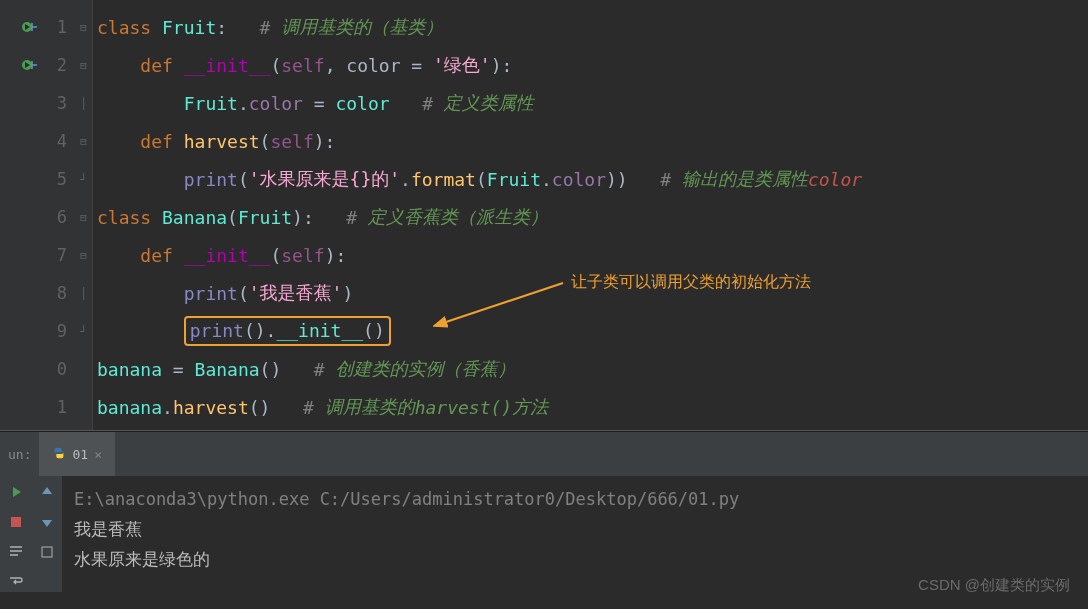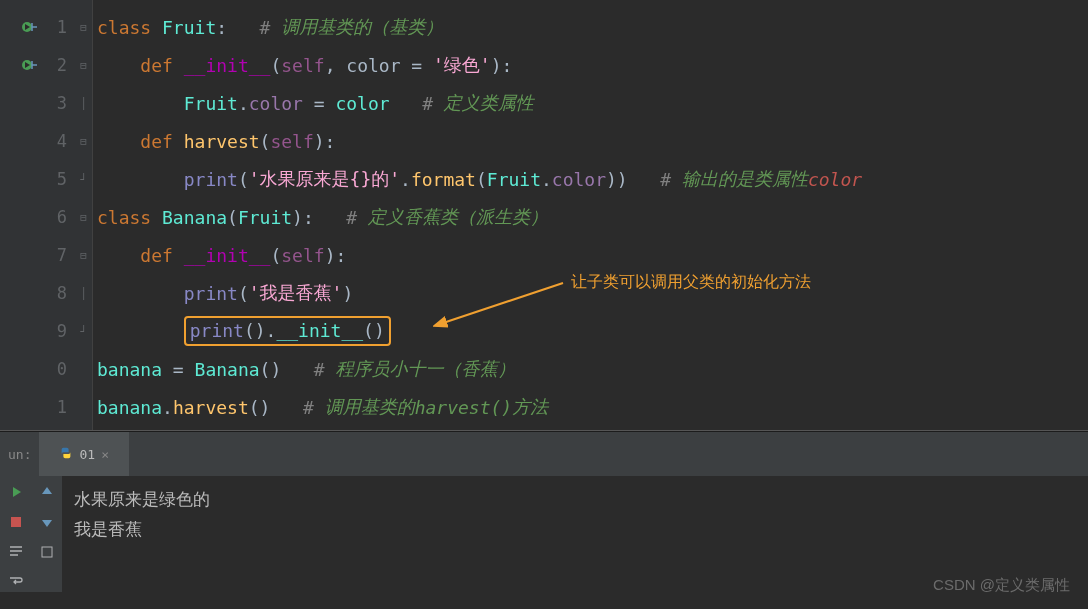--- a/index.html
+++ b/index.html
@@ -107,21 +107,21 @@
       font-size: 13px;
       color: #bbbbbb;
     }
     .run-label {
       padding: 0 8px;
       color: #888;
     }
     .run-tab {
       display: flex;
       align-items: center;
-      padding: 0 20px;
+      padding: 0 13px;
       height: 100%;
       background: #4e5254;
       gap: 6px;
     }
     .py-icon {
       width: 14px;
       height: 14px;
     }
     .close-x {
       color: #888;
@@ -241,21 +241,21 @@
   <div class="code-area">
     <div class="code-line"><span class="kw">class </span><span class="cls">Fruit</span><span class="op">:</span><span>   </span><span class="hash"># </span><span class="cmt-zh">调用基类的（基类）</span></div>
     <div class="code-line"><span>    </span><span class="kw">def </span><span class="fn-dunder">__init__</span><span class="op">(</span><span class="self">self</span><span class="op">, color = </span><span class="str">'绿色'</span><span class="op">):</span></div>
     <div class="code-line"><span>        </span><span class="cls">Fruit</span><span class="op">.</span><span class="ident">color</span><span class="op"> = </span><span class="cls">color</span><span>   </span><span class="hash"># </span><span class="cmt-zh">定义类属性</span></div>
     <div class="code-line"><span>    </span><span class="kw">def </span><span class="fn">harvest</span><span class="op">(</span><span class="self">self</span><span class="op">):</span></div>
     <div class="code-line"><span>        </span><span class="builtin">print</span><span class="op">(</span><span class="str">'水果原来是{}的'</span><span class="op">.</span><span class="fn">format</span><span class="op">(</span><span class="cls">Fruit</span><span class="op">.</span><span class="ident">color</span><span class="op">))</span><span>   </span><span class="hash"># </span><span class="cmt-zh">输出的是类属性</span><span class="cmt-zh" style="color:#c2554f">color</span></div>
     <div class="code-line"><span class="kw">class </span><span class="cls">Banana</span><span class="op">(</span><span class="cls">Fruit</span><span class="op">):</span><span>   </span><span class="hash"># </span><span class="cmt-zh">定义香蕉类（派生类）</span></div>
     <div class="code-line"><span>    </span><span class="kw">def </span><span class="fn-dunder">__init__</span><span class="op">(</span><span class="self">self</span><span class="op">):</span></div>
     <div class="code-line"><span>        </span><span class="builtin">print</span><span class="op">(</span><span class="str">'我是香蕉'</span><span class="op">)</span></div>
     <div class="code-line"><span>        </span><span class="highlight-box"><span class="builtin">print</span><span class="op">().</span><span class="cls">__init__</span><span class="op">()</span></span></div>
-    <div class="code-line"><span class="cls">banana</span><span class="op"> = </span><span class="cls">Banana</span><span class="op">()</span><span>   </span><span class="hash"># </span><span class="cmt-zh">程序员小十一（香蕉）</span></div>
+    <div class="code-line"><span class="cls">banana</span><span class="op"> = </span><span class="cls">Banana</span><span class="op">()</span><span>   </span><span class="hash"># </span><span class="cmt-zh">创建类的实例（香蕉）</span></div>
     <div class="code-line"><span class="cls">banana</span><span class="op">.</span><span class="fn">harvest</span><span class="op">()</span><span>   </span><span class="hash"># </span><span class="cmt-zh">调用基类的</span><span class="cmt-zh">harvest()</span><span class="cmt-zh">方法</span></div>
 
     <svg class="arrow-svg" style="left:340px; top:278px;" width="140" height="50">
       <defs>
           <marker id="ah" markerWidth="10" markerHeight="10" refX="2" refY="3" orient="auto">
             <path d="M0,0 L0,6 L8,3 Z" fill="#f0a030"></path>
           </marker>
         </defs>
       <line x1="130" y1="5" x2="10" y2="45" stroke="#f0a030" stroke-width="2" marker-end="url(#ah)"></line>
     </svg>
@@ -313,19 +313,20 @@
             <path d="M7 12 L12 5 L2 5 Z" fill="#6897bb"></path>
           </svg>
         </div>
       <div class="tb-btn">
           <svg width="14" height="14" viewBox="0 0 14 14">
             <rect x="2" y="2" width="10" height="10" stroke="#afb1b3" fill="none"></rect>
           </svg>
         </div>
     </div>
     <div class="console">
+      <div class="console-line dim">E:\anaconda3\python.exe C:/Users/administrator0/Desktop/666/01.py</div>
+      <div class="console-line">我是香蕉</div>
       <div class="console-line">水果原来是绿色的</div>
-      <div class="console-line">我是香蕉</div>
     </div>
   </div>
 </div>
 
-<div class="watermark">CSDN @定义类属性</div>
+<div class="watermark">CSDN @创建类的实例</div>
 
 </body></html>

